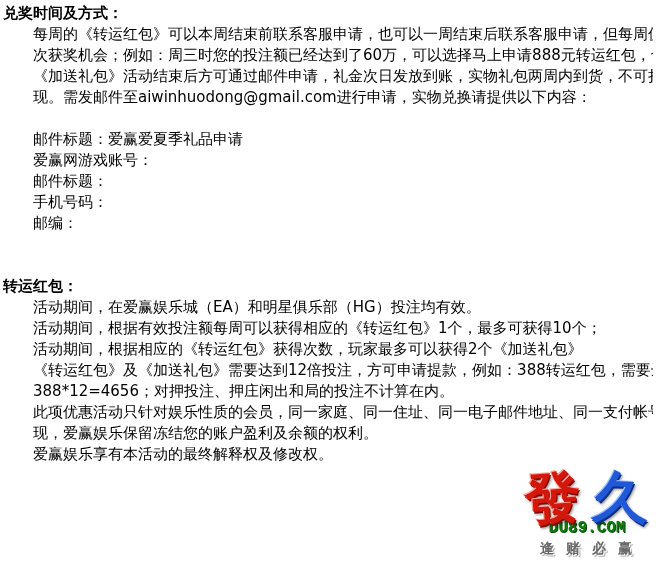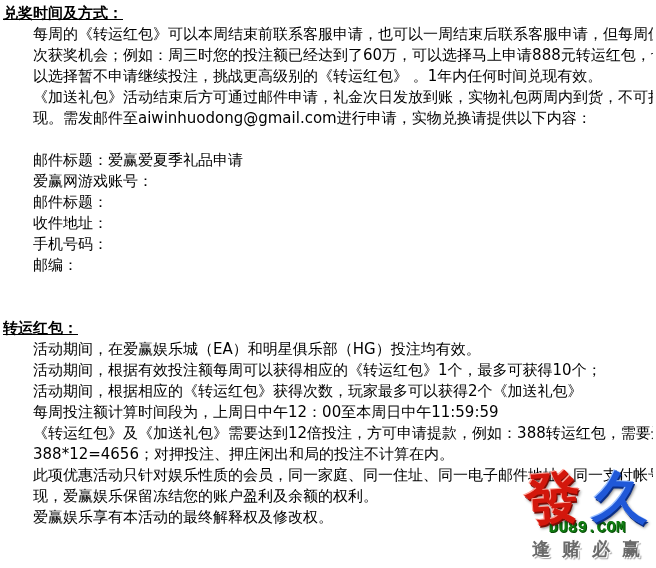--- a/index.html
+++ b/index.html
@@ -18,21 +18,21 @@
     width: 650px;
     font-size: 15px;
     line-height: 21px;
     color: #000000;
   }
   .line {
     height: 21px;
     white-space: nowrap;
     overflow: hidden;
   }
-  .line.heading { font-weight: bold; text-decoration: underline; }
+  .line.heading { font-weight: bold; }
   .line.indent { padding-left: 30px; }
   .line.blank { }
 
   .watermark {
     position: absolute;
     right: 2px;
     bottom: 10px;
     width: 134px;
     text-align: center;
     pointer-events: none;
@@ -61,55 +61,52 @@
   .wm-site {
     font-family: Liberation Mono, monospace;
     font-weight: bold;
     font-size: 16px;
     line-height: 20px;
     color: #0f7c10;
     white-space: nowrap;
     text-shadow: 1px 1px 0 #0a4d0a;
   }
   .wm-slogan {
-    font-size: 18px;
+    font-size: 14px;
     line-height: 19px;
     font-weight: bold;
     color: #6a6a6a;
     white-space: nowrap;
     letter-spacing: 12px;
     padding-left: 10px;
     margin-top: 1px;
     text-shadow: 1px 1px 0 #ffffff, 2px 2px 1px rgba(0,0,0,0.35);
   }
 </style>
 </head>
 <body>
 
 <div class="doc">
   <div class="line heading">兑奖时间及方式：</div>
   <div class="line indent">每周的《转运红包》可以本周结束前联系客服申请，也可以一周结束后联系客服申请，但每周仅1</div>
   <div class="line indent">次获奖机会；例如：周三时您的投注额已经达到了60万，可以选择马上申请888元转运红包，也可</div>
-  <div class="line indent">以选择暂不申请继续投注，挑战更高级别的《转运红包》 。1年内任何时间兑现有效。</div>
   <div class="line indent">《加送礼包》活动结束后方可通过邮件申请，礼金次日发放到账，实物礼包两周内到货，不可折</div>
   <div class="line indent">现。需发邮件至aiwinhuodong@gmail.com进行申请，实物兑换请提供以下内容：</div>
   <div class="line blank"></div>
   <div class="line indent">邮件标题：爱赢爱夏季礼品申请</div>
   <div class="line indent">爱赢网游戏账号：</div>
   <div class="line indent">邮件标题：</div>
-  <div class="line indent">收件地址：</div>
   <div class="line indent">手机号码：</div>
   <div class="line indent">邮编：</div>
   <div class="line blank"></div>
   <div class="line blank"></div>
   <div class="line heading">转运红包：</div>
   <div class="line indent">活动期间，在爱赢娱乐城（EA）和明星俱乐部（HG）投注均有效。</div>
   <div class="line indent">活动期间，根据有效投注额每周可以获得相应的《转运红包》1个，最多可获得10个；</div>
   <div class="line indent">活动期间，根据相应的《转运红包》获得次数，玩家最多可以获得2个《加送礼包》</div>
-  <div class="line indent">每周投注额计算时间段为，上周日中午12：00至本周日中午11:59:59</div>
   <div class="line indent">《转运红包》及《加送礼包》需要达到12倍投注，方可申请提款，例如：388转运红包，需要达到</div>
   <div class="line indent">388*12=4656；对押投注、押庄闲出和局的投注不计算在内。</div>
   <div class="line indent">此项优惠活动只针对娱乐性质的会员，同一家庭、同一住址、同一电子邮件地址、同一支付帐号</div>
   <div class="line indent">现，爱赢娱乐保留冻结您的账户盈利及余额的权利。</div>
   <div class="line indent">爱赢娱乐享有本活动的最终解释权及修改权。</div>
 </div>
 
 <div class="watermark">
   <div class="wm-brand">
     <span class="wm-fa">發</span>

